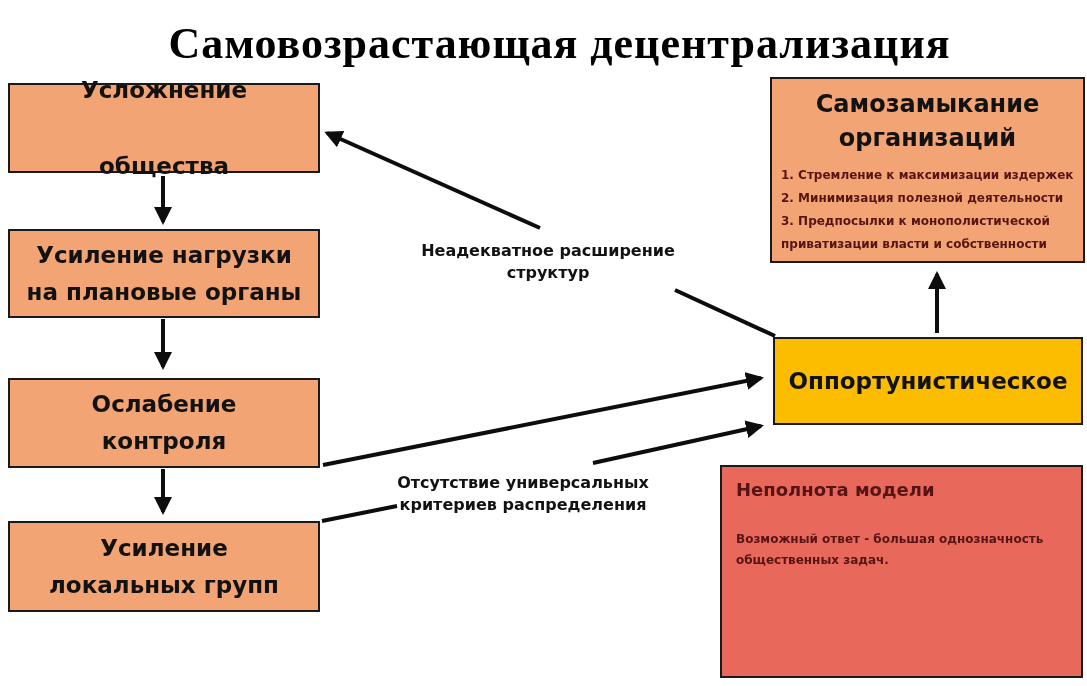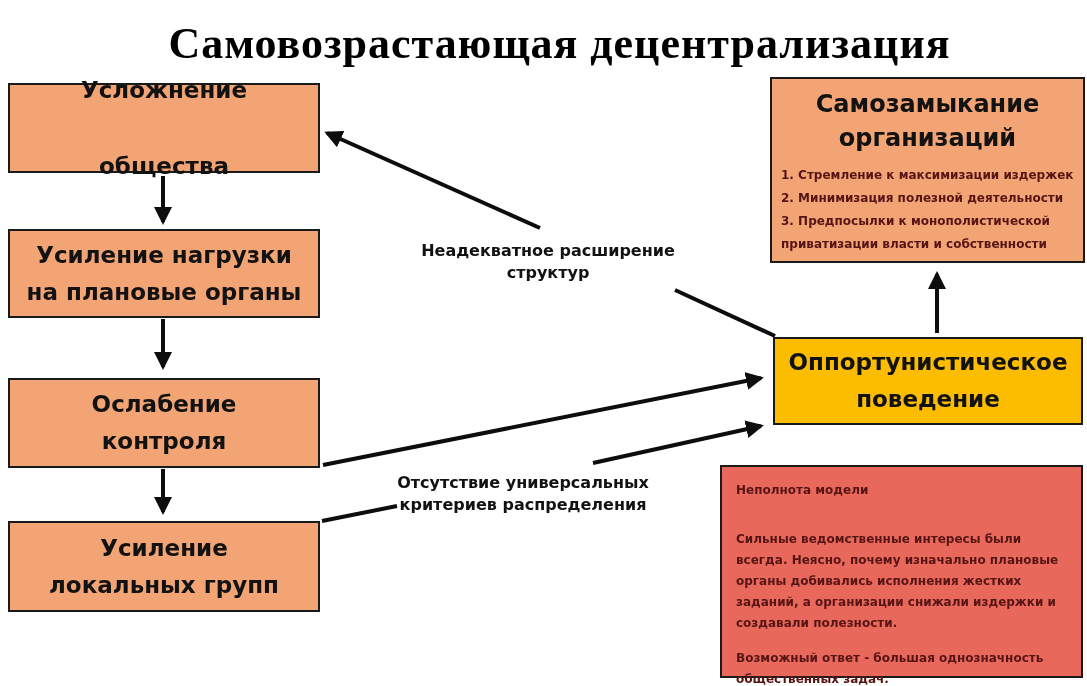--- a/index.html
+++ b/index.html
@@ -39,21 +39,21 @@
   .sc-item{font-weight:bold;font-size:12px;line-height:23px;color:var(--dark-red-text);}
   #box-opportunistic{
     left:773px;top:337px;width:310px;height:88px;background:var(--box-yellow);
     display:flex;flex-direction:column;justify-content:center;align-items:center;
     text-align:right;font-weight:bold;font-size:23px;line-height:37px;
   }
   #box-incompleteness{
     left:720px;top:465px;width:363px;height:213px;background:var(--box-red);
     color:var(--dark-red-text);padding:12px 10px 0 14px;
   }
-  .inc-title{margin:0;font-size:12px;font-weight:bold;line-height:22px;}
+  .inc-title{margin:0;font-size:18px;font-weight:bold;line-height:22px;}
   .inc-p{margin:28px 0 0 0;font-size:12px;font-weight:bold;line-height:21px;}
   .inc-p + .inc-p{margin-top:14px;}
   .flabel{position:absolute;text-align:center;font-weight:bold;font-size:16px;line-height:22px;}
   #flabel-0{left:408px;top:240px;width:280px;}
   #flabel-1{left:383px;top:472px;width:280px;}
 </style>
 </head>
 <body>
 
 <div class="canvas">
@@ -104,26 +104,24 @@
     </div>
     <div class="sc-items">
       <div class="sc-item">1. Стремление к максимизации издержек</div>
       <div class="sc-item">2. Минимизация полезной деятельности</div>
       <div class="sc-item">3. Предпосылки к монополистической приватизации власти и собственности</div>
     </div>
   </div>
 
   <div class="box" id="box-opportunistic">
     <div>Оппортунистическое</div>
-    <div>поведение</div>
   </div>
 
   <div class="box" id="box-incompleteness">
     <p class="inc-title">Неполнота модели</p>
-    <p class="inc-p">Сильные ведомственные интересы были всегда. Неясно, почему изначально плановые органы добивались исполнения жестких заданий, а организации снижали издержки и создавали полезности.</p>
     <p class="inc-p">Возможный ответ - большая однозначность общественных задач.</p>
   </div>
 
   <div class="flabel" id="flabel-0">
     <div>Неадекватное расширение</div>
     <div>структур</div>
   </div>
 
   <div class="flabel" id="flabel-1">
     <div>Отсутствие универсальных</div>

